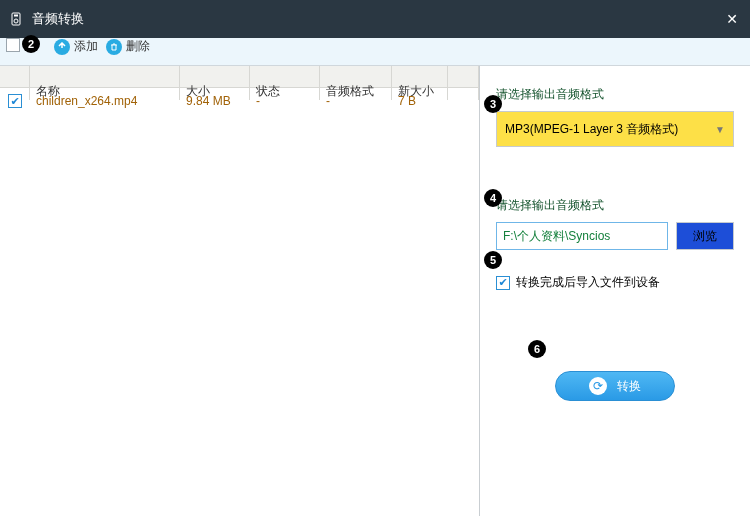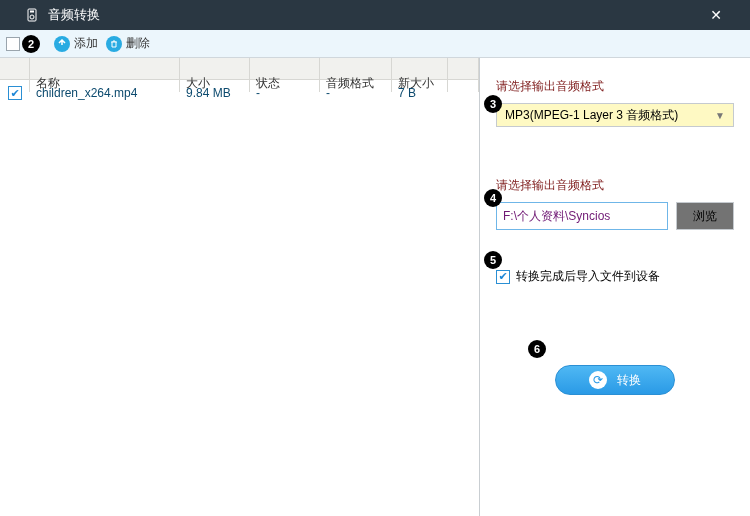--- a/index.html
+++ b/index.html
@@ -1,47 +1,47 @@
 <!DOCTYPE html>
 <html><head>
 <meta charset="utf-8">
 <style>
 *{box-sizing:border-box;margin:0;padding:0;font-family:"Microsoft YaHei",Arial,sans-serif;font-size:12px}
 body{width:750px;height:516px;overflow:hidden;background:#fff}
-.titlebar{height:30px;background:#2a3742;color:#fff;display:flex;align-items:center;padding:0 24px}
+.titlebar{height:38px;background:#2a3742;color:#fff;display:flex;align-items:center;padding:0 8px}
 .titlebar .app-icon{width:16px;height:16px;margin-right:8px;display:flex;align-items:center;justify-content:center}
 .titlebar .title{flex:1;font-size:13px}
 .titlebar .close{width:20px;text-align:center;cursor:pointer;font-size:14px}
-.toolbar{height:28px;background:#ecf6fc;border-bottom:1px solid #d0d7dc;display:flex;align-items:center;padding:0 6px;gap:8px;position:relative}
+.toolbar{height:28px;background:#ecf6fc;border-bottom:1px solid #d0d7dc;display:flex;align-items:flex-start;padding:0 6px;gap:8px;position:relative}
 .toolbar .master-check{width:14px;height:14px;border:1px solid #9aa5ad;background:#fff;cursor:pointer}
 .tool-btn{display:flex;align-items:center;gap:4px;cursor:pointer;color:#333}
 .tool-btn .circ{width:16px;height:16px;border-radius:50%;background:#29abe2;display:flex;align-items:center;justify-content:center;color:#fff;font-size:10px}
 .main{display:flex;height:calc(516px - 30px - 28px)}
 .left{flex:1;border-right:1px solid #c9ced2}
 .right{width:270px;padding:20px 16px 0 16px;position:relative}
 .thead{display:flex;background:#f1f1ee;border-bottom:1px solid #d7d7d3;height:22px}
 .thead .th{padding:17px 6px;border-right:1px solid #d7d7d3;color:#333;font-size:12px;white-space:nowrap;overflow:hidden}
 .row{display:flex;align-items:center;height:26px}
-.row .td{padding:4px 6px;white-space:nowrap;overflow:hidden;text-overflow:ellipsis;color:#0c4a6e}
+.row .td{padding:4px 6px;white-space:nowrap;overflow:hidden;text-overflow:ellipsis;color:#a16207}
 .col-chk{width:30px;display:flex;justify-content:center}
 .col-name{width:150px}
 .col-size{width:70px}
 .col-status{width:70px}
 .col-newname{width:72px}
 .col-newsize{width:56px}
 .col-rest{flex:1}
 .chk{width:14px;height:14px;border:1px solid #2a8fd4;background:#fff;display:flex;align-items:center;justify-content:center}
 .chk.checked::after{content:"✔";color:#1e87d6;font-size:11px;line-height:1}
-.field-label{color:#7f1d1d;margin-bottom:8px;font-size:12px}
-.select{height:24px;border:1px solid #c5cacf;display:flex;align-items:center;padding:0 8px;justify-content:space-between;cursor:pointer;background:#fef9c3}
+.field-label{color:#14532d;margin-bottom:8px;font-size:12px}
+.select{height:36px;border:1px solid #c5cacf;display:flex;align-items:center;padding:0 8px;justify-content:space-between;cursor:pointer;background:#fde047}
 .select .arrow{color:#777;font-size:10px}
 .path-row{display:flex;gap:8px}
-.path-input{flex:1;height:28px;border:1px solid #6fb6e8;padding:0 6px;display:flex;align-items:center;color:#701a75;background:#fff}
-.browse{width:58px;height:28px;border:1px solid #c5cacf;background:#737373;display:flex;align-items:center;justify-content:center;cursor:pointer}
-.opt-row{display:flex;align-items:center;gap:6px;margin-top:38px}
+.path-input{flex:1;height:28px;border:1px solid #6fb6e8;padding:0 6px;display:flex;align-items:center;color:#15803d;background:#fff}
+.browse{width:58px;height:28px;border:1px solid #c5cacf;background:#1d4ed8;display:flex;align-items:center;justify-content:center;cursor:pointer}
+.opt-row{display:flex;align-items:center;gap:6px;margin-top:24px}
 .convert-btn{width:120px;height:30px;border-radius:15px;background:linear-gradient(#4fb8f4,#2a9ae6);border:1px solid #2a8fd4;color:#fff;display:flex;align-items:center;justify-content:center;gap:10px;cursor:pointer;margin:80px auto 0 auto;font-size:13px}
 .convert-btn .ref{width:18px;height:18px;border-radius:50%;background:#fff;color:#2a9ae6;display:flex;align-items:center;justify-content:center;font-size:12px}
 .badge{position:absolute;width:18px;height:18px;border-radius:50%;background:#000;color:#fff;font-weight:bold;font-size:11px;display:flex;align-items:center;justify-content:center;z-index:10}
 .b2{left:22px;top:35px}
 .b3{left:484px;top:95px}
 .b4{left:484px;top:189px}
 .b5{left:484px;top:251px}
 .b6{left:528px;top:340px}
 </style>
 </head>

